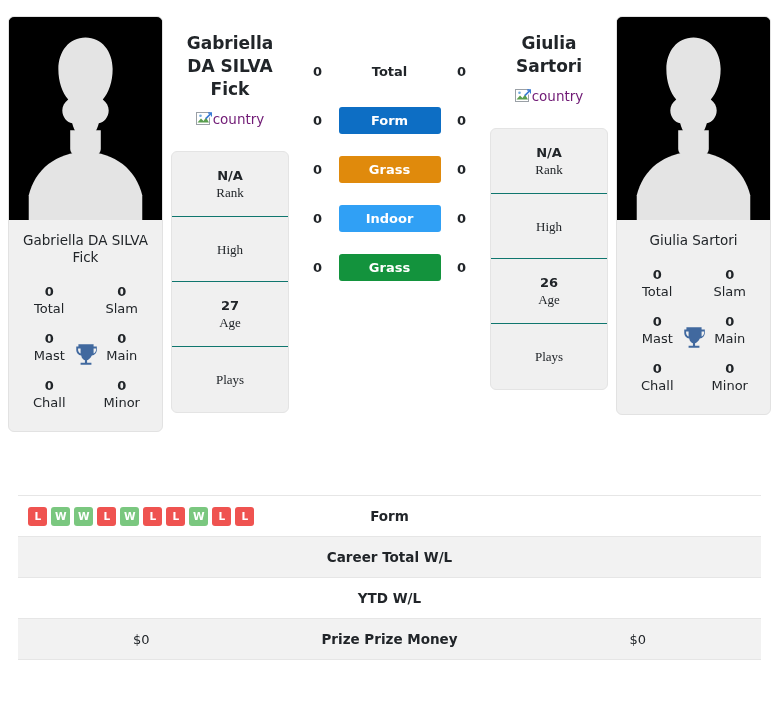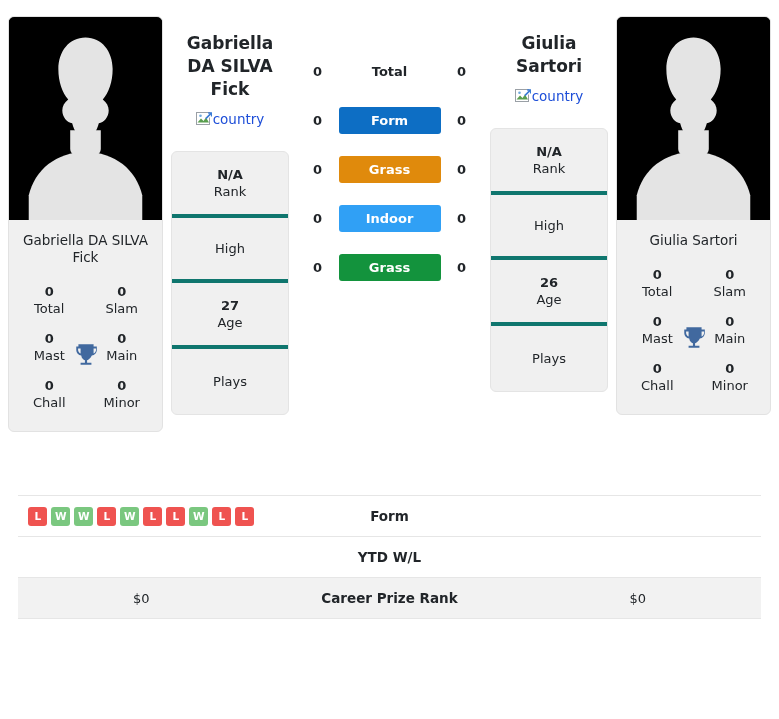--- a/index.html
+++ b/index.html
@@ -77,49 +77,49 @@
   .p-name {
     font-size: 17px;
     font-weight: bold;
     text-align: center;
     line-height: 23px;
     color: #212529;
   }
   .country {
     margin-top: 10px;
     font-size: 13.5px;
-    color: #1d4ed8;
+    color: #701a75;
     display: flex;
     align-items: center;
     gap: 1px;
     white-space: nowrap;
   }
   .brokenimg { width: 16px; height: 16px; display: block; flex: 0 0 16px; }
 
   
   .info-box {
     margin-top: 24px;
     width: 118px;
     background: #f0f0f0;
     border: 1px solid #e4e4e4;
     border-radius: 6px;
     overflow: hidden;
   }
   .info-row {
     text-align: center;
     padding: 14px 4px;
-    border-bottom: 4px solid #0f766e;
+    border-bottom: 1px solid #0f766e;
     min-height: 65px;
     display: flex;
     flex-direction: column;
     justify-content: center;
   }
   .info-row:last-child { border-bottom: none; }
   .info-val { font-size: 13px; font-weight: bold; line-height: 17px; }
-  .info-lbl { font-size: 13px; line-height: 17px; }
+  .info-lbl { font-size: 13px; line-height: 17px; font-family: Liberation Serif, serif; }
 
   
   .surfaces {
     flex: 1 1 auto;
     padding-top: 50px;
     display: flex;
     flex-direction: column;
     gap: 22px;
     align-items: center;
   }
@@ -399,26 +399,31 @@
           <span class="badge" style="background: rgb(239, 83, 80);">L</span>
           <span class="badge" style="background: rgb(239, 83, 80);">L</span>
         </div>
     </div>
     <div class="st-mid">Form</div>
     <div class="st-right">
       <div class="form-badges" id="right-form-badges"></div>
     </div>
   </div>
 
+  <div class="st-row shaded">
+    <div class="st-left"></div>
+    <div class="st-mid">Career Total W/L</div>
+    <div class="st-right"></div>
+  </div>
 
   <div class="st-row">
     <div class="st-left"></div>
     <div class="st-mid">YTD W/L</div>
     <div class="st-right"></div>
   </div>
 
   <div class="st-row shaded">
     <div class="st-left">$0</div>
-    <div class="st-mid">Career Prize Rank</div>
+    <div class="st-mid">Prize Prize Money</div>
     <div class="st-right">$0</div>
   </div>
 
 </div>
 
 </body></html>

